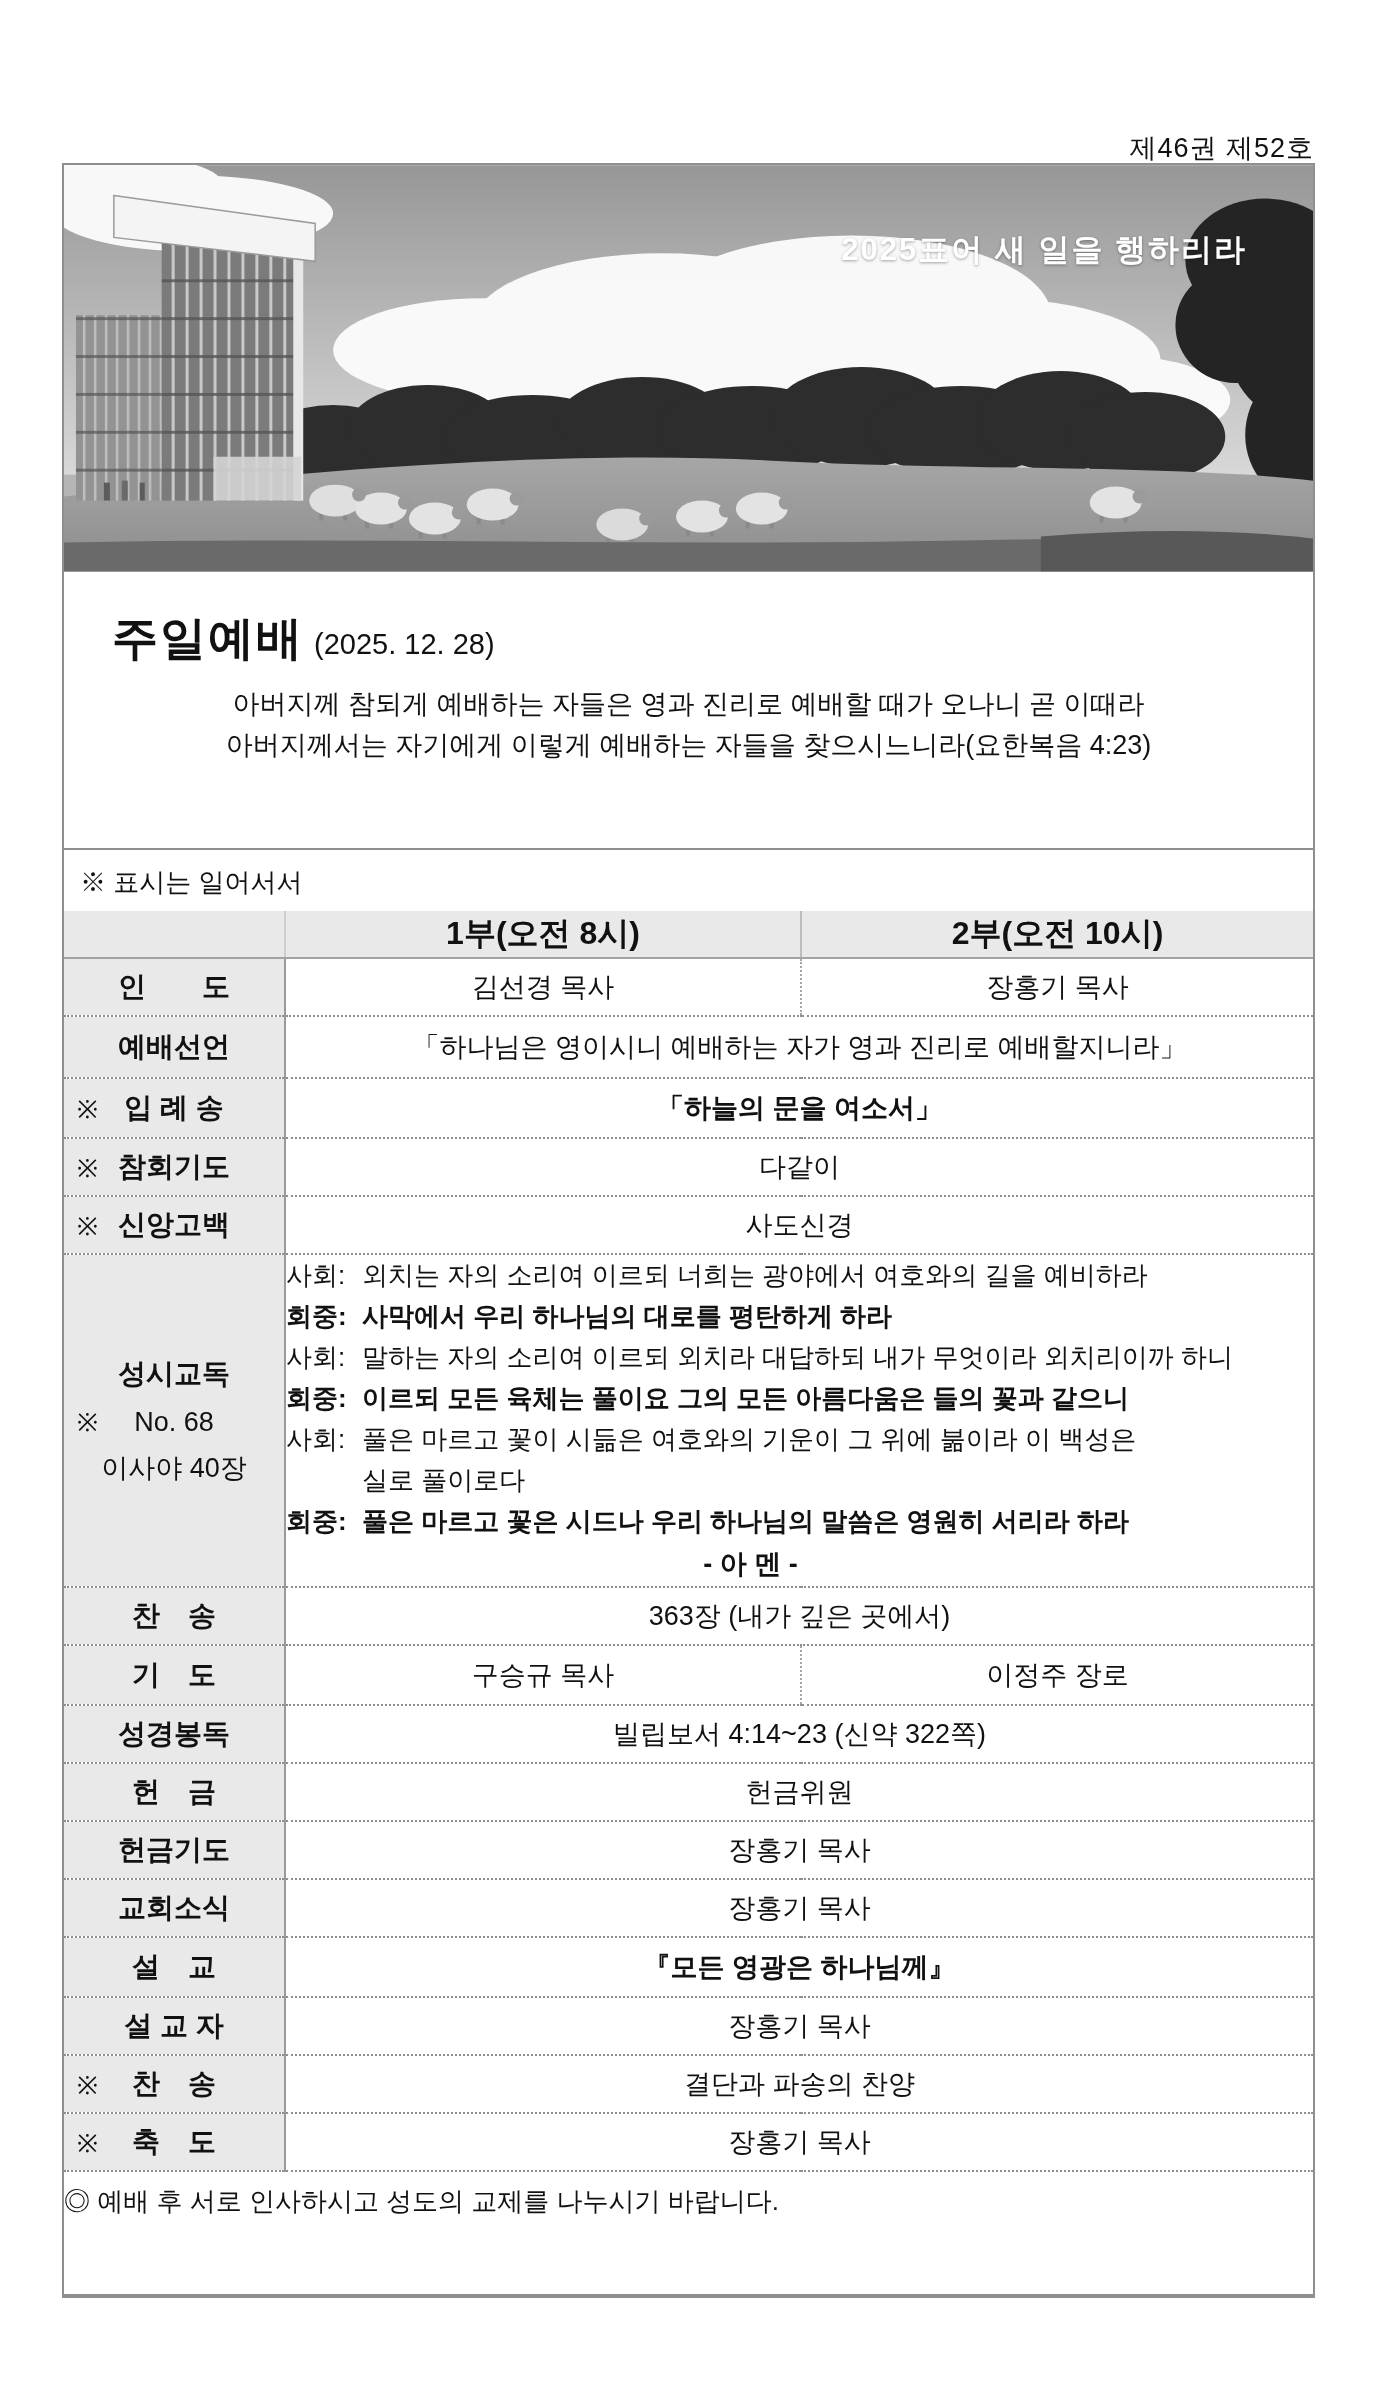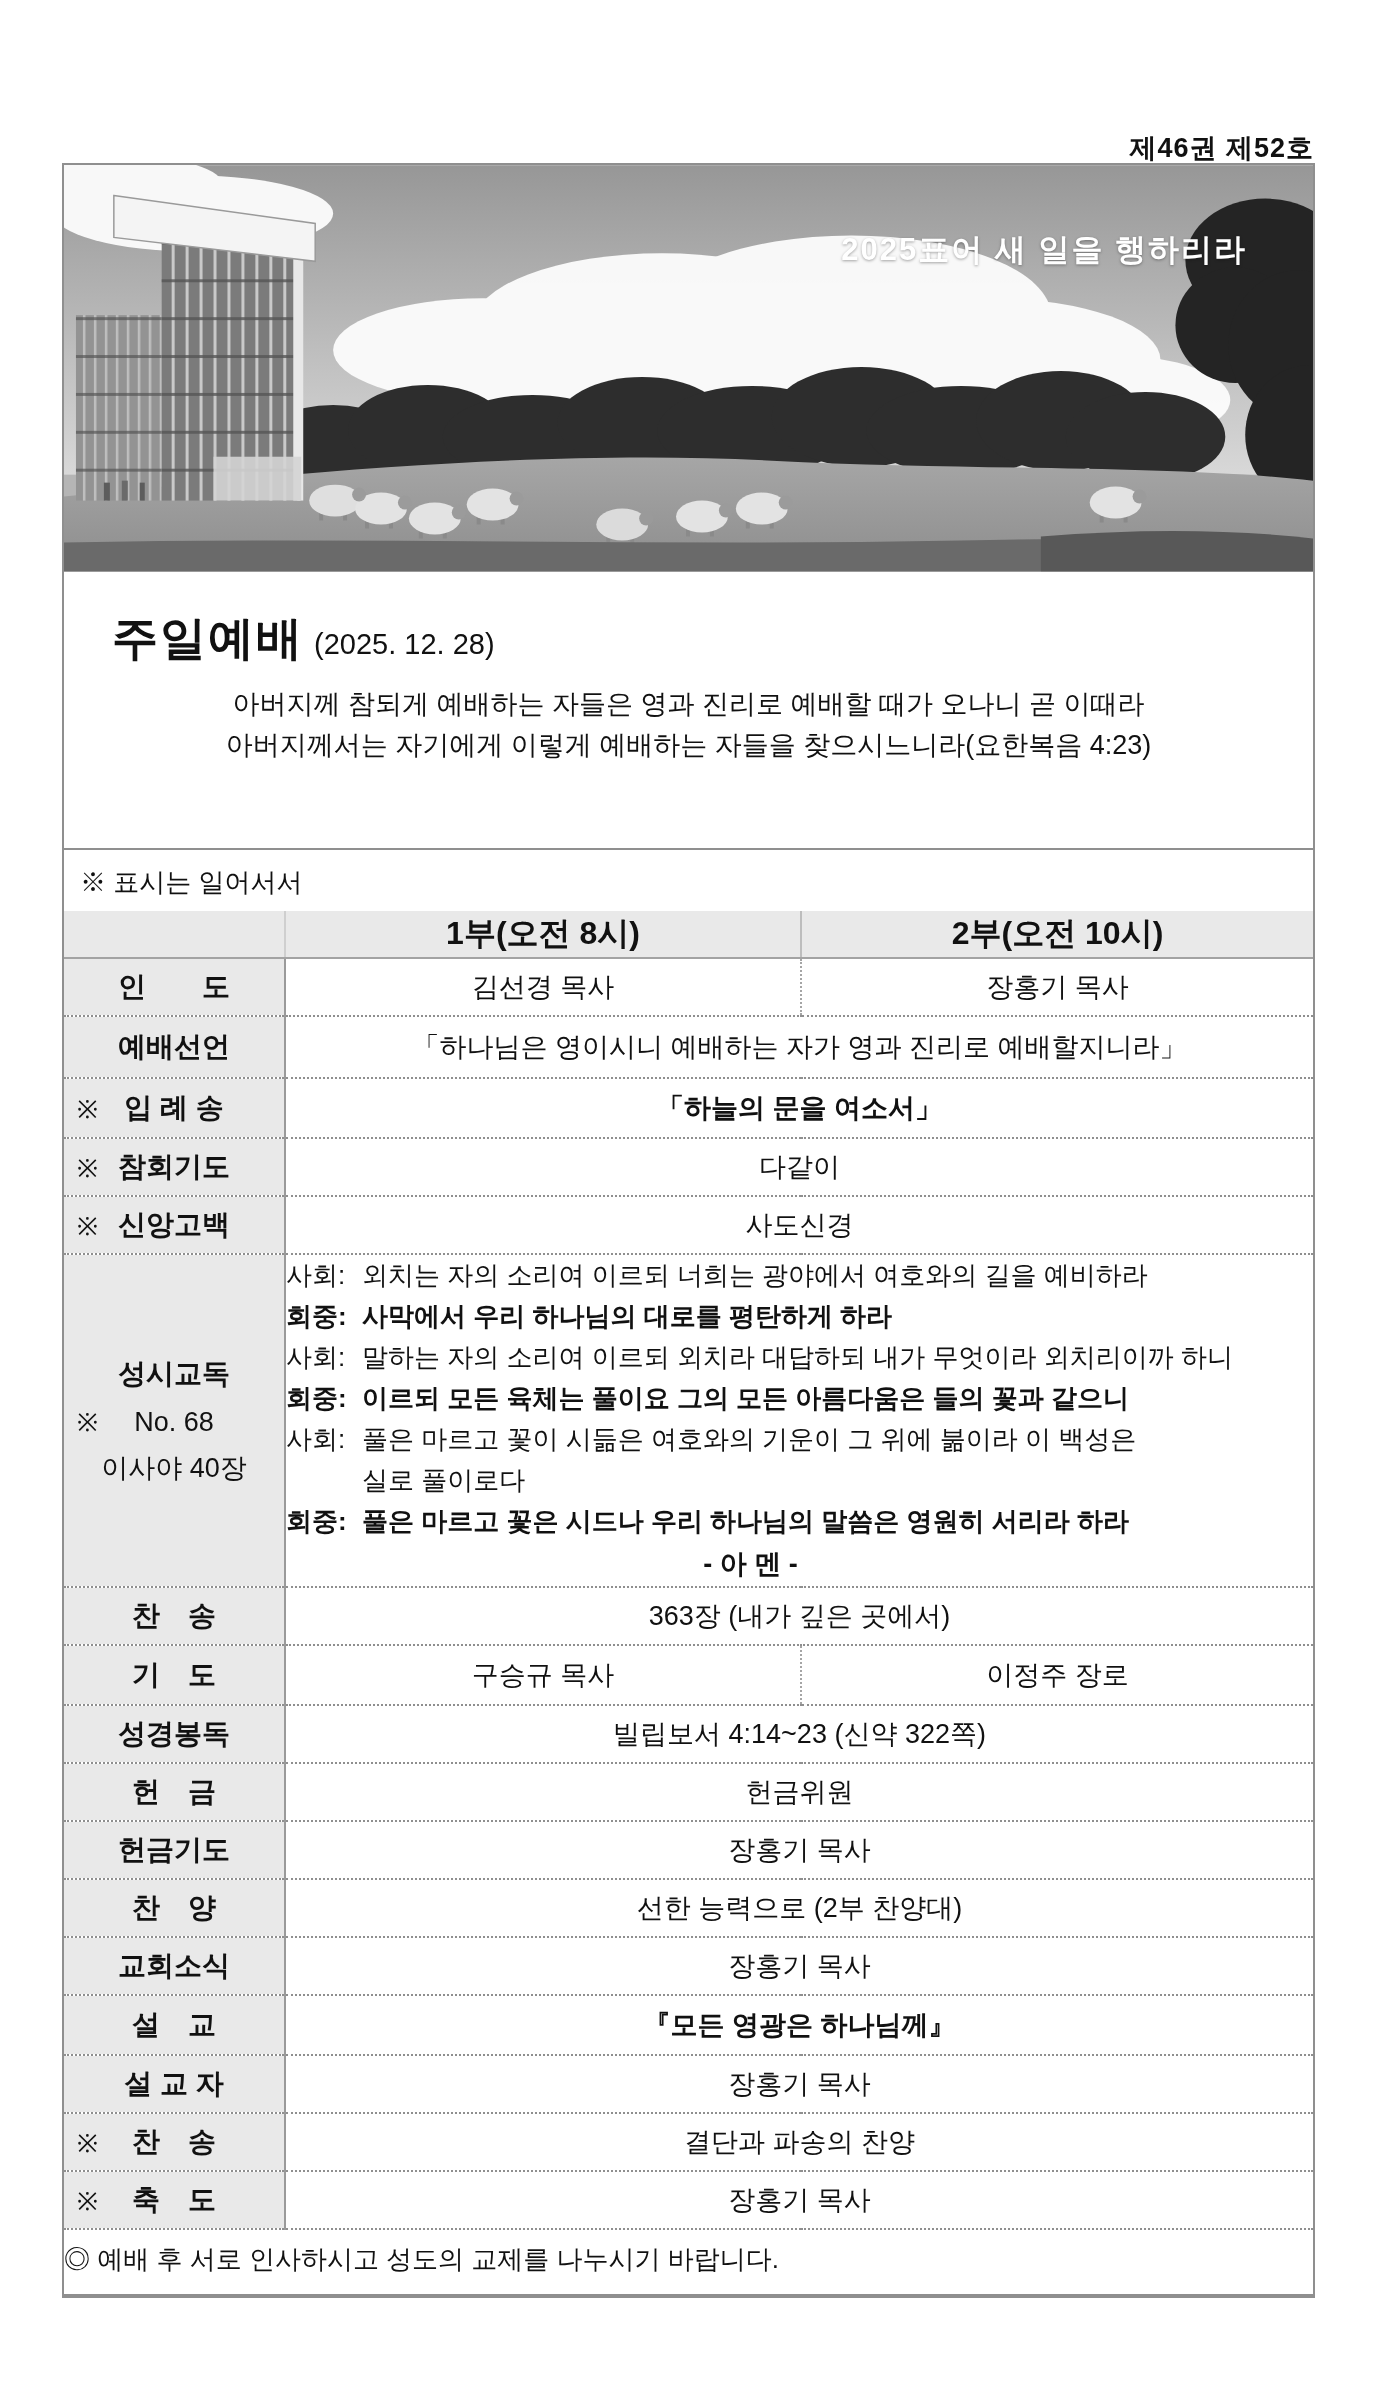--- a/index.html
+++ b/index.html
@@ -1,18 +1,18 @@
 <!DOCTYPE html>
 <html><head>
 <meta charset="utf-8">
 <style>
   html,body{margin:0;padding:0;background:#fff;}
   body{width:1374px;height:2396px;font-family:"Liberation Sans",sans-serif;color:#111;position:relative;}
   .page{position:absolute;inset:0;background:#fff;}
-  .issue{position:absolute;top:130px;right:60px;font-size:27px;font-weight:bold;letter-spacing:1px;}
+  .issue{position:absolute;top:130px;right:60px;font-size:27px;font-weight:normal;letter-spacing:1px;}
   .doc-box{position:absolute;left:62px;top:163px;width:1249px;height:2129px;
     border:2px solid #8f8f8f;border-bottom:4px solid #8f8f8f;background:#fff;box-sizing:content-box;}
   
   .photo{position:relative;width:1249px;height:407px;overflow:hidden;background:#b5b5b5;}
   .photo svg{display:block;}
   .slogan{position:absolute;top:64px;right:66px;font-size:31px;font-weight:bold;color:#fff;
     letter-spacing:2px;text-shadow:0 1px 3px rgba(0,0,0,.35);}
   
   .title-block{text-align:left;margin-top:36px;margin-left:48px;}
   .title-main{font-size:46px;font-weight:bold;letter-spacing:2px;}
@@ -255,24 +255,20 @@
       <tr style="height:58px">
         <td class="lab">헌　금</td>
         <td class="val" colspan="2">헌금위원</td>
       </tr>
 
       <tr style="height:58px">
         <td class="lab">헌금기도</td>
         <td class="val" colspan="2">장홍기 목사</td>
       </tr>
 
-      <tr style="height:58px">
-        <td class="lab">찬　양</td>
-        <td class="val" colspan="2">선한 능력으로 (2부 찬양대)</td>
-      </tr>
 
       <tr style="height:58px">
         <td class="lab">교회소식</td>
         <td class="val" colspan="2">장홍기 목사</td>
       </tr>
 
       <tr style="height:60px">
         <td class="lab">설　교</td>
         <td class="val b" colspan="2">『모든 영광은 하나님께』</td>
       </tr>

